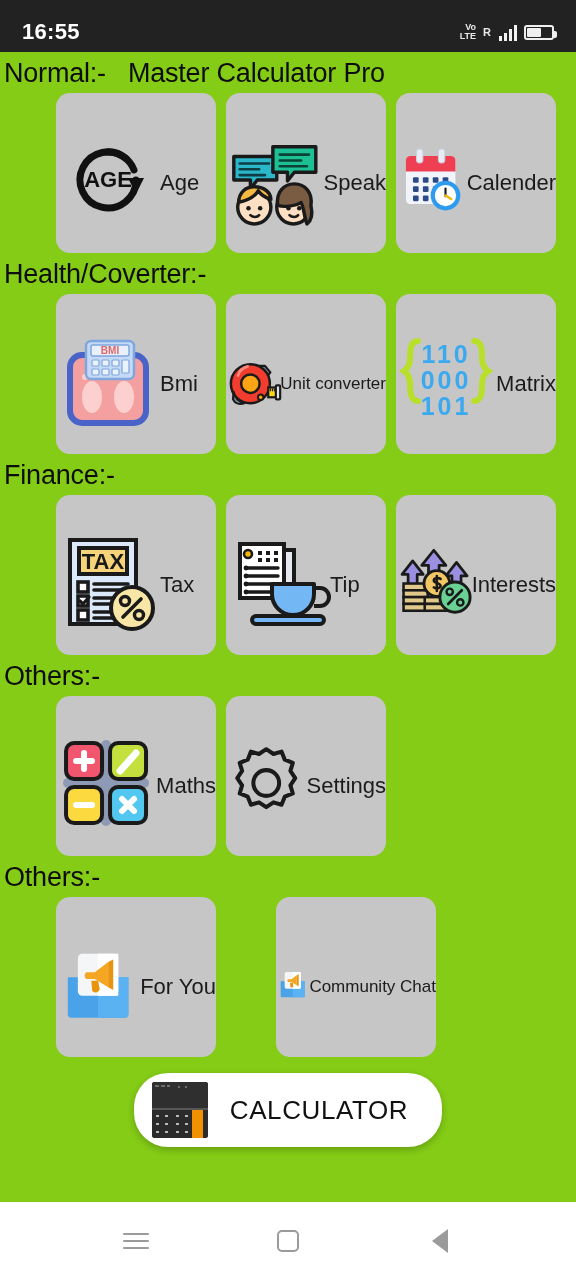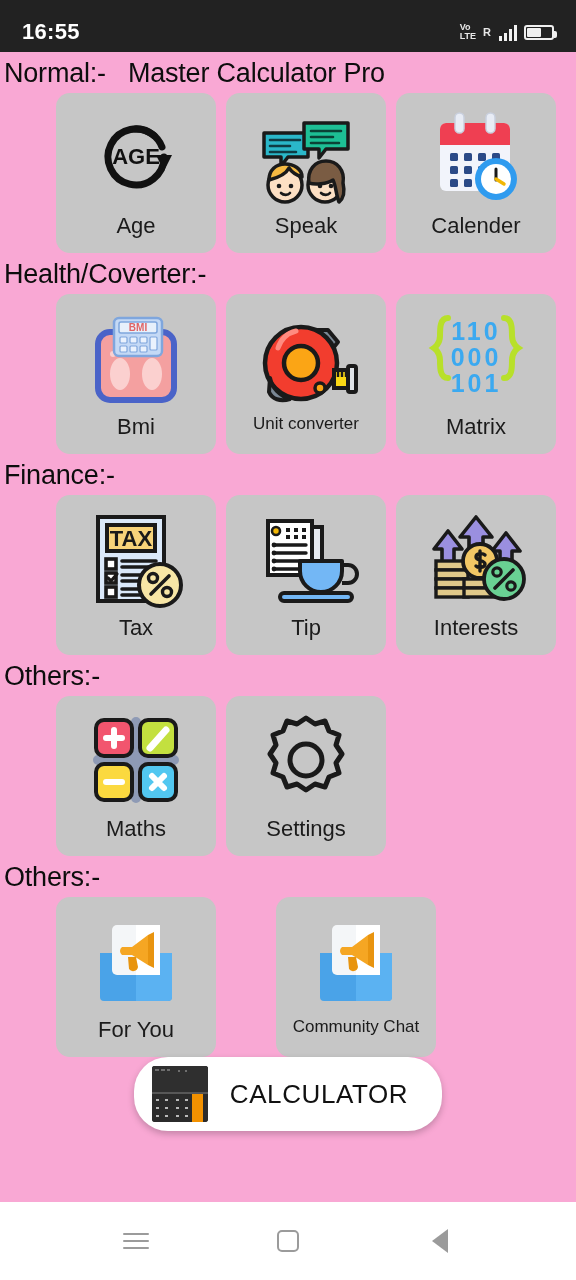--- a/index.html
+++ b/index.html
@@ -12,56 +12,56 @@
   #phone { position:relative; width:576px; height:1280px; background:#dcdcdc; }
 
   
   #statusbar{
     position:absolute; top:0; left:0; width:576px; height:64px;
     background:#222222; display:flex; align-items:center;
     justify-content:space-between; padding:0 22px;
   }
   #clock{ color:#ffffff; font-size:22px; font-weight:bold; letter-spacing:.3px; }
   #sysicons{ display:flex; align-items:center; gap:7px; }
-  .volte{ display:flex; flex-direction:column; align-items:flex-start; justify-content:center;
+  .volte{ display:flex; flex-direction:column; align-items:flex-end; justify-content:center;
           line-height:9px; color:#e8e8e8; font-size:9px; font-weight:bold; }
   .roam{ color:#e8e8e8; font-size:11px; font-weight:bold; margin-right:1px; }
   .bars{ display:flex; align-items:flex-end; gap:2px; height:17px; }
   .bars i{ display:block; width:3px; background:#f2f2f2; }
   .bars i:nth-child(1){height:5px;} .bars i:nth-child(2){height:8px;}
   .bars i:nth-child(3){height:12px;} .bars i:nth-child(4){height:16px;}
   .batt{ position:relative; width:30px; height:15px; border:2px solid #f0f0f0; border-radius:3px; }
   .batt:after{ content:""; position:absolute; right:-5px; top:4px; width:3px; height:7px;
                background:#f0f0f0; border-radius:0 2px 2px 0;}
   .batt span{ position:absolute; left:1px; top:1px; bottom:1px; width:52%; background:#f0f0f0; border-radius:1px;}
 
   
-  #content{ position:absolute; top:52px; left:0; width:576px; height:1150px; background:#f9a8d4; }
+  #content{ position:absolute; top:52px; left:0; width:576px; height:1150px; background:#84cc16; }
 
   .section-head{
     font-size:27px; color:#0d0d0d; padding:6px 0 4px 4px;
     font-family:"Liberation Sans", sans-serif; letter-spacing:-.2px;
     display:flex; align-items:baseline; gap:22px;
   }
   .app-title{ font-size:27px; color:#0d0d0d; }
 
   .row{ display:flex; gap:10px; padding:0 0 0 56px; }
   .tile{
     width:160px; height:160px; background:#c6c6c6; border-radius:14px;
-    display:flex; flex-direction:column; align-items:center; justify-content:flex-start;
+    display:flex; flex-direction:row; align-items:center; justify-content:flex-start;
     padding-top:14px;
   }
   .tile .art{ width:104px; height:100px; display:flex; align-items:center; justify-content:center; }
   .tile .art svg{ width:100%; height:100%; overflow:visible; }
   .tile .lbl{ margin-top:6px; font-size:22px; color:#1b1b1b; white-space:nowrap; }
   .tile.small-lbl .lbl{ font-size:17px; }
   .tile.shift{ margin-left:50px;text-align:center; }
 
   
-  #calcwrap{ display:flex; justify-content:center; }
+  #calcwrap{ display:flex; justify-content:center; margin-top:16px; }
   #calcbtn{
     display:flex; align-items:center; gap:22px;
     background:#ffffff; border-radius:34px; height:74px; padding:0 34px 0 18px;
     box-shadow:0 3px 7px rgba(0,0,0,.22);
   }
   #calcthumb{ width:56px; height:56px; border-radius:3px; overflow:hidden; background:#2b2b2b;
               display:block; flex:none; }
   #calclabel{ font-size:26px; color:#111111; letter-spacing:.6px; }
 
   

